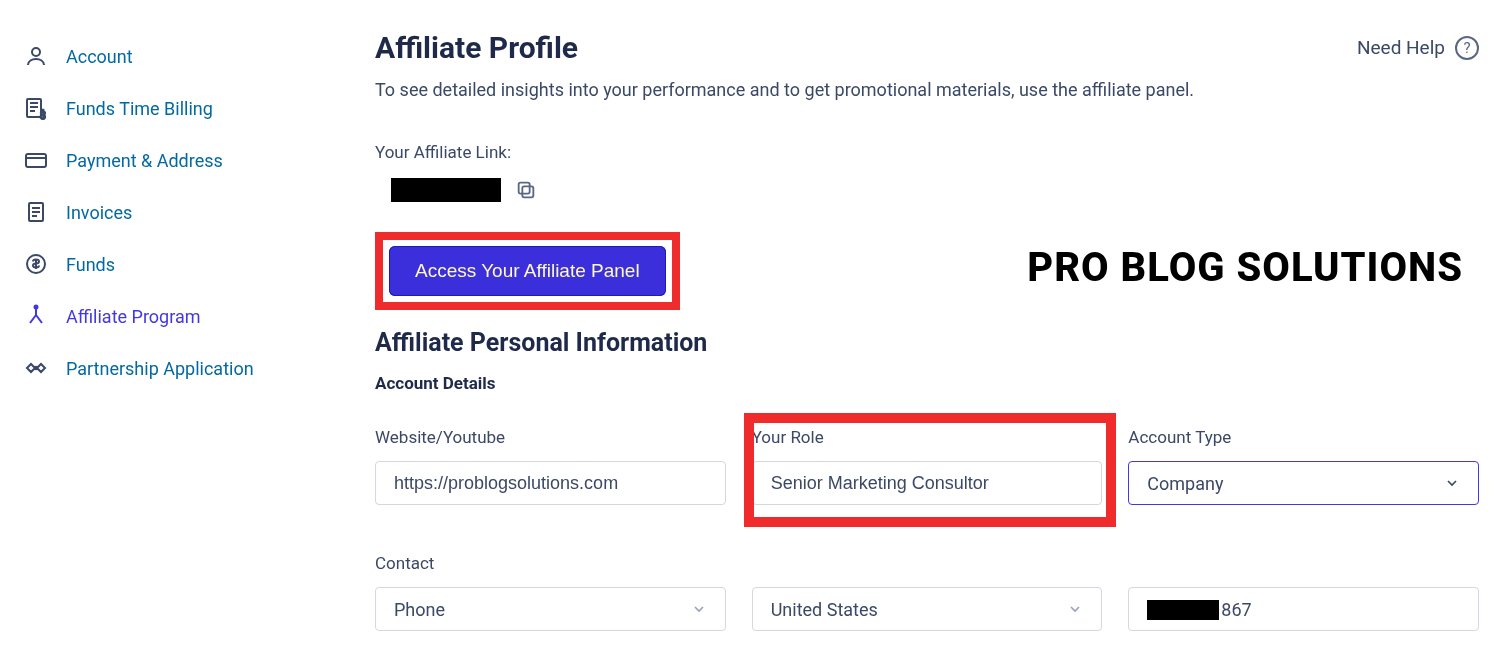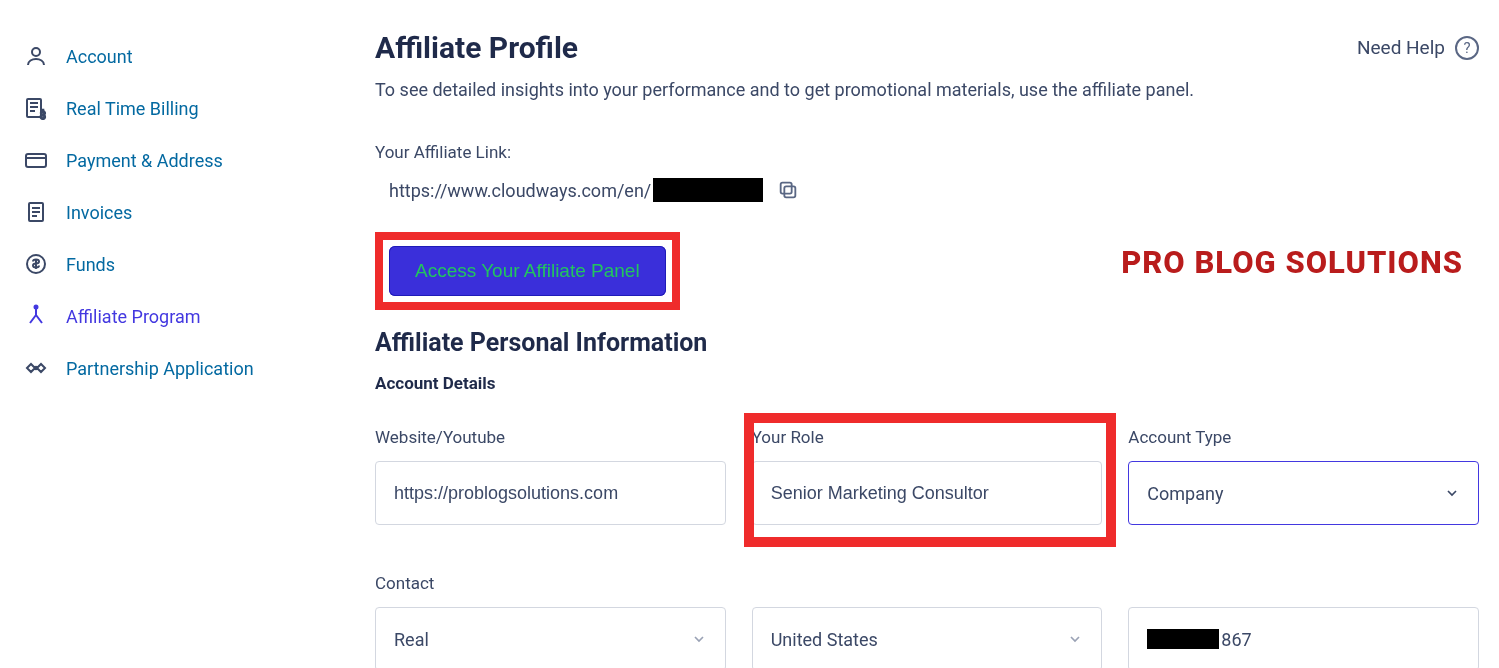--- a/index.html
+++ b/index.html
@@ -106,36 +106,36 @@
       display: inline-flex;
     }
     .panel-btn-wrap {
       margin-top: 30px;
       display: inline-block;
       border: 8px solid #ef2b2b;
       padding: 6px;
     }
     .panel-btn {
       background: #3a2fda;
-      color: #22c55e;
+      color: #fef9c3;
       border: none;
       border-radius: 6px;
       font-size: 19px;
       font-weight: 500;
       padding: 14px 26px;
       cursor: pointer;
       box-shadow: 0 0 0 1px #1f1bb8 inset;
     }
     .watermark {
       position: absolute;
       right: 36px;
       top: 244px;
-      font-size: 31px;
+      font-size: 40px;
       font-weight: 800;
-      color: #b91c1c;
+      color: #000000;
       letter-spacing: 1px;
     }
     .section-title {
       margin-top: 18px;
       font-size: 25px;
       font-weight: 700;
       color: #1f2a4a;
     }
     .section-sub {
       margin-top: 16px;
@@ -149,21 +149,21 @@
       gap: 26px;
     }
     .form-group { flex: 1; display: flex; flex-direction: column; }
     .form-label {
       font-size: 17px;
       color: #3b4866;
       margin-bottom: 14px;
     }
     .input, .select {
       width: 100%;
-      height: 64px;
+      height: 44px;
       border: 1px solid #d3d7e0;
       border-radius: 4px;
       padding: 0 18px;
       font-size: 18px;
       color: #3b4866;
       background: #fff;
       outline: none;
       display: flex;
       align-items: center;
     }
@@ -191,21 +191,21 @@
       border: 10px solid #ef2b2b;
       pointer-events: none;
     }
     .form-row2 {
       margin-top: 48px;
       display: flex;
       gap: 26px;
     }
     .phone-value {
       display: inline-flex;
-      align-items: center;
+      align-items: flex-end;
     }
     .redact-small {
       display: inline-block;
       width: 72px;
       height: 20px;
       background: #000;
       margin-right: 2px;
     }
   </style>
 </head>
@@ -223,21 +223,21 @@
       <span>Account</span>
     </div>
     <div class="sidebar-item">
       <span class="icon">
         <svg viewBox="0 0 24 24" width="24" height="24" fill="none" stroke="#3b4866" stroke-width="2">
             <rect x="3" y="3" width="14" height="18" rx="1"></rect>
             <path d="M6 7h8M6 11h8M6 15h5"></path>
             <text x="16" y="23" font-size="10" fill="#3b4866">$</text>
           </svg>
       </span>
-      <span>Real Time Billing</span>
+      <span>Funds Time Billing</span>
     </div>
     <div class="sidebar-item">
       <span class="icon">
         <svg viewBox="0 0 24 24" width="24" height="24" fill="none" stroke="#3b4866" stroke-width="2">
             <rect x="2" y="6" width="20" height="13" rx="2"></rect>
             <path d="M2 10h20"></path>
           </svg>
       </span>
       <span>Payment &amp; Address</span>
     </div>
@@ -284,21 +284,20 @@
       <div class="help-link">
         <span>Need Help</span>
         <span class="qmark">?</span>
       </div>
     </div>
     <p class="subtitle">To see detailed insights into your performance and to get promotional materials, use the affiliate panel.</p>
 
     <div class="aff-link-label">Your Affiliate Link:</div>
     <div class="aff-link-row">
       <span class="aff-link-text">
-        <span>https://www.cloudways.com/en/</span>
           <span class="redact-bar"></span>
       </span>
       <span class="copy-btn">
         <svg viewBox="0 0 24 24" width="22" height="22" fill="none" stroke="#5a6784" stroke-width="2">
             <rect x="8" y="8" width="12" height="12" rx="2"></rect>
             <rect x="4" y="4" width="12" height="12" rx="2"></rect>
           </svg>
       </span>
     </div>
 
@@ -328,21 +327,21 @@
               <path d="M6 9l6 6 6-6"></path>
             </svg>
         </div>
       </div>
     </div>
 
     <div class="form-row2">
       <div class="form-group">
         <label class="form-label">Contact</label>
         <div class="select">
-          <span>Real</span>
+          <span>Phone</span>
           <svg class="chev" viewBox="0 0 24 24" fill="none" stroke="#9aa2b5" stroke-width="2.5">
               <path d="M6 9l6 6 6-6"></path>
             </svg>
         </div>
       </div>
       <div class="form-group">
         <label class="form-label">&nbsp;</label>
         <div class="select">
           <span>United States</span>
           <svg class="chev" viewBox="0 0 24 24" fill="none" stroke="#9aa2b5" stroke-width="2.5">

